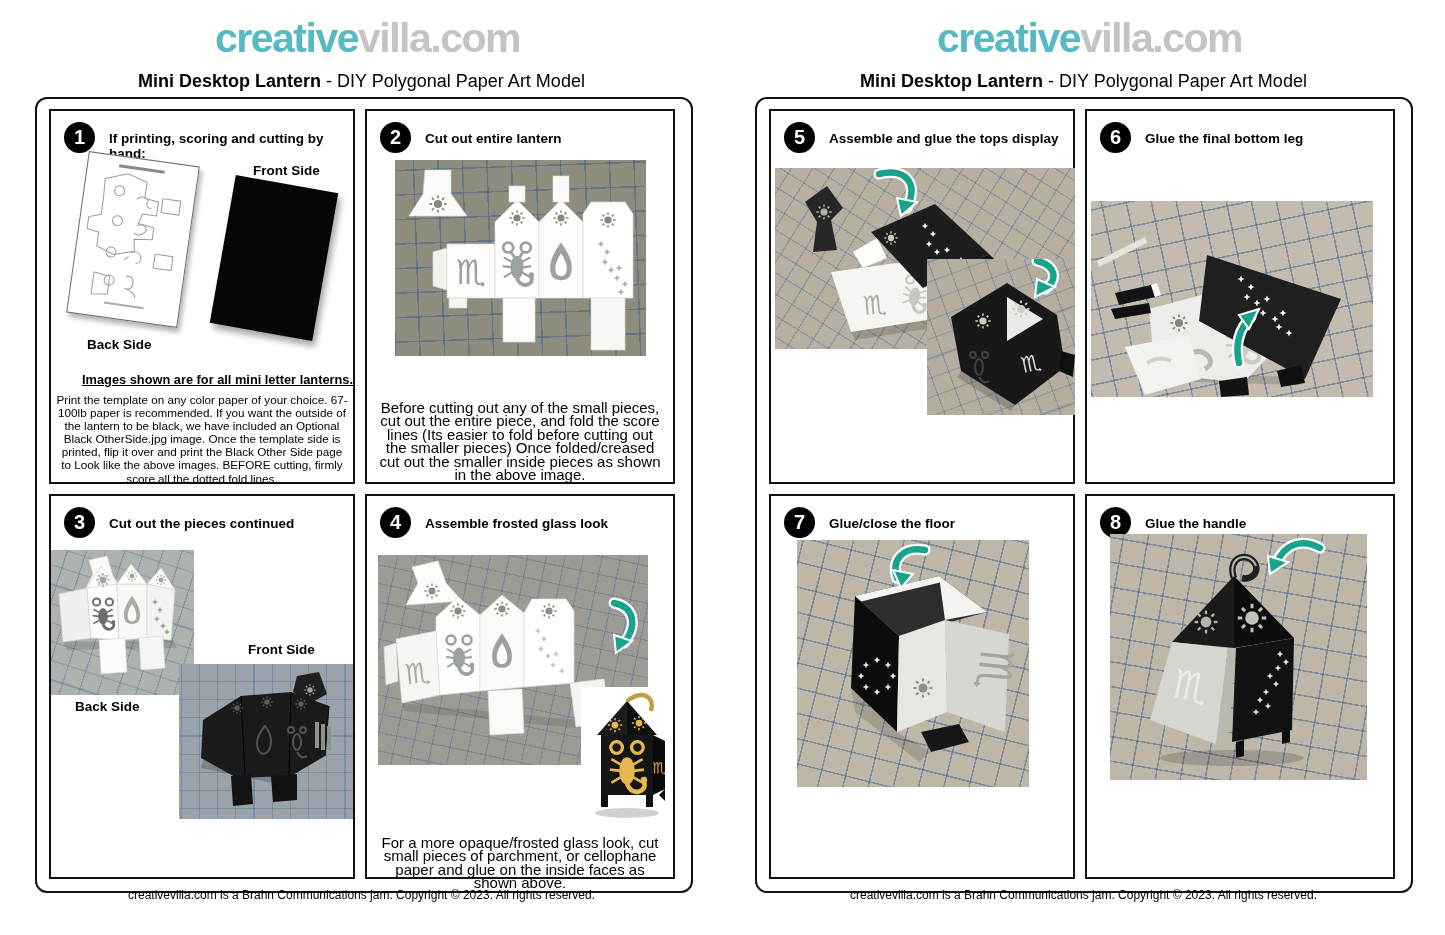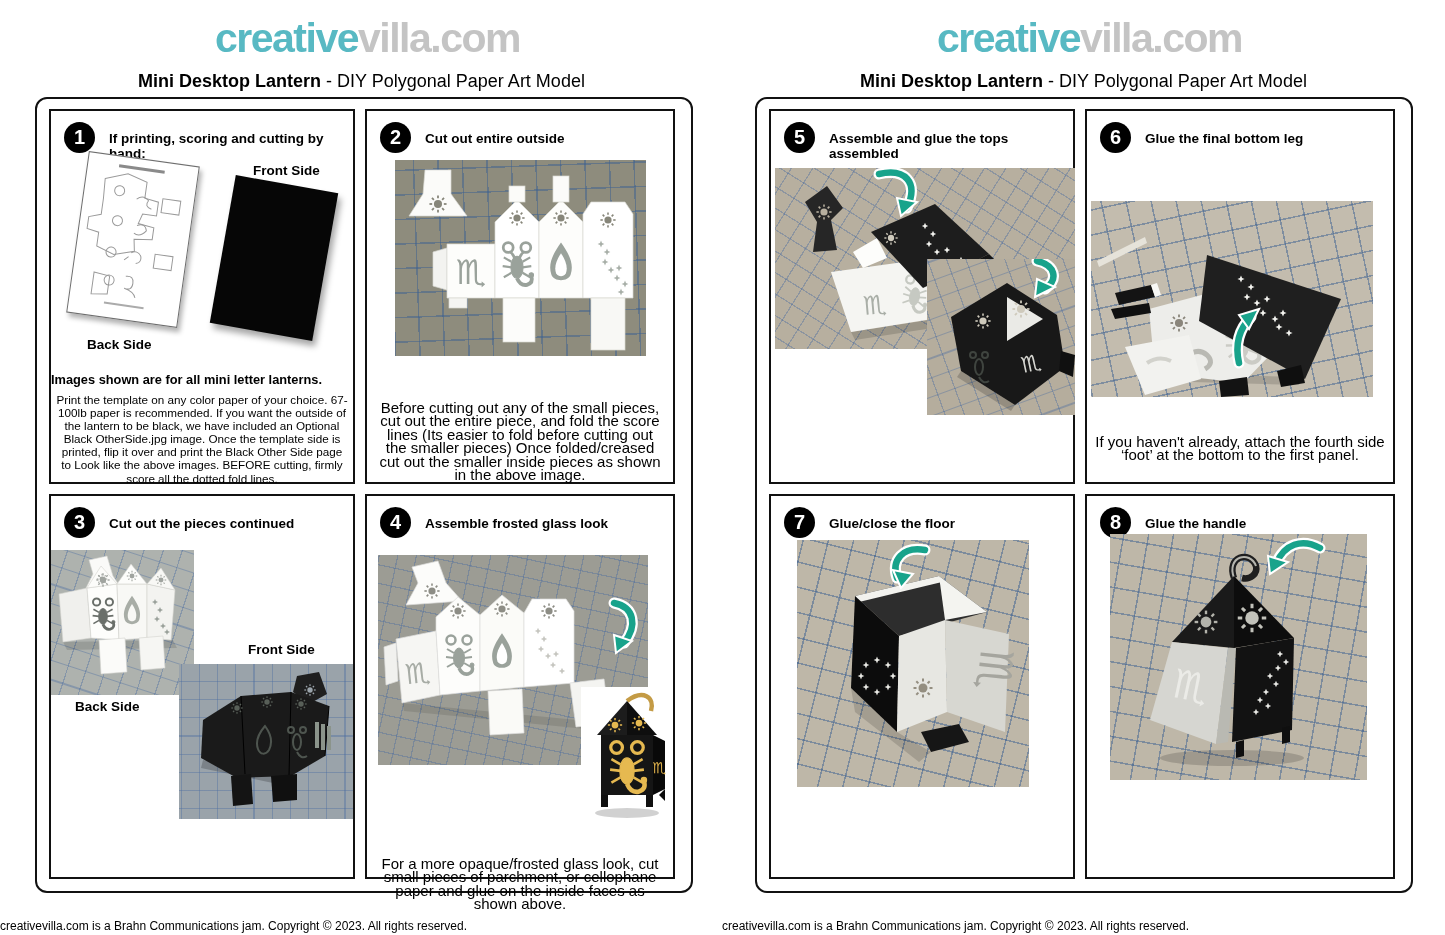--- a/index.html
+++ b/index.html
@@ -19,36 +19,36 @@
   .panel { position:absolute; border:2px solid #111; background:#fff; }
   .pA { left:12px; top:10px;  width:306px; height:375px; }
   .pB { left:328px; top:10px; width:310px; height:375px; }
   .pC { left:12px; top:395px; width:306px; height:385px; }
   .pD { left:328px; top:395px; width:310px; height:385px; }
   .badge { position:absolute; left:13px; top:11px; width:31px; height:31px; border-radius:50%;
            background:#000; color:#fff; font-size:20px; font-weight:800; display:flex;
            align-items:center; justify-content:center; }
   .ptitle { position:absolute; left:58px; top:20px; font-size:13.5px; font-weight:800; }
   .cap  { position:absolute; text-align:center; font-size:15px; line-height:13.4px; }
-  .note { position:absolute; width:100%; text-align:left; font-weight:800; font-size:12.8px; }
+  .note { position:absolute; width:100%; text-align:right; font-weight:800; font-size:12.8px;text-decoration:underline; }
   .lbl  { position:absolute; font-size:13.5px; font-weight:800; }
   .photo { position:absolute; overflow:hidden; }
   .photo > svg { position:absolute; left:0; top:0; }
   .grid { position:absolute; inset:-40%; }
   .g1 { background-image:
         repeating-linear-gradient(0deg,  transparent 0 23px, rgba(58,95,145,.50) 23px 24.5px),
         repeating-linear-gradient(90deg, transparent 0 23px, rgba(58,95,145,.50) 23px 24.5px); }
   .g2 { background-image:
         repeating-linear-gradient(0deg,  transparent 0 17px, rgba(70,105,160,.38) 17px 18.2px),
         repeating-linear-gradient(90deg, transparent 0 17px, rgba(70,105,160,.38) 17px 18.2px); }
   .sheet-w { position:absolute; background:#fff; border:1px solid #6e6e6e;
              box-shadow:3px 4px 5px rgba(0,0,0,.30); }
   .sheet-b { position:absolute; background:#060606; box-shadow:4px 5px 6px rgba(0,0,0,.35); }
   .lant { position:absolute; background:#fff; }
-  .footer { position:absolute; top:919px; width:100%; text-align:left; font-size:12px; }
+  .footer { position:absolute; top:888px; width:100%; text-align:center; font-size:12px; }
   svg text.zod { font-family:"DejaVu Sans",sans-serif; }
 </style>
 </head>
 <body>
 
 <div class="page page-l">
   <div class="logo"><span class="logo-teal">creative</span><span class="logo-gray">villa.com</span></div>
   <div class="subtitle"><b>Mini Desktop Lantern</b><span> - DIY Polygonal Paper Art Model</span></div>
 
   <div class="frame">
@@ -78,21 +78,21 @@
         </svg>
       </div>
       <div class="sheet-b" style="left:171px; top:72px; width:104px; height:150px; transform:rotate(10deg);"></div>
       <div class="lbl" style="left:36px; top:226px;">Back Side</div>
       <div class="note" style="top:261px;">Images shown are for all mini letter lanterns.</div>
       <div class="cap" style="left:5px; right:5px; top:282px; font-size:11.7px; line-height:13.1px;">Print the template on any color paper of your choice. 67-100lb paper is recommended. If you want the outside of the lantern to be black, we have included an Optional Black OtherSide.jpg image. Once the template side is printed, flip it over and print the Black Other Side page to Look like the above images. BEFORE cutting, firmly score all the dotted fold lines.</div>
     </div>
 
     <div class="panel pB">
       <div class="badge">2</div>
-      <div class="ptitle">Cut out entire outside</div>
+      <div class="ptitle">Cut out entire lantern</div>
       <div class="photo" style="left:28px; top:49px; width:251px; height:196px; background:#8e8c7d;">
         <div class="grid g1" style="transform:rotate(-2deg);"></div>
         <svg viewBox="0 0 251 196" width="251" height="196">
           <defs>
             <g id="suna">
                 <circle r="4.5" fill="currentColor"></circle>
                 <g stroke="currentColor" stroke-width="2">
                   <line y1="-6.5" y2="-9.5"></line>
                   <line y1="6.5" y2="9.5"></line>
                   <line x1="-6.5" x2="-9.5"></line>
@@ -395,36 +395,36 @@
           <use href="#sune" transform="translate(58,36) scale(.75)" style="color:#E6B950"></use>
           <polygon points="20,48 72,48 72,108 20,108" fill="#151515"></polygon>
           <polygon points="72,48 84,54 84,102 72,108" fill="#090909"></polygon>
           <use href="#scpe" transform="translate(46,80) scale(1.3)" style="color:#E6B950"></use>
           <text class="zod" x="78" y="86" font-size="15" fill="#D9AD4A" text-anchor="middle">♏</text>
           <rect x="20" y="108" width="7" height="12" fill="#101010"></rect>
           <rect x="65" y="108" width="7" height="12" fill="#101010"></rect>
           <polygon points="84,102 84,114 78,108" fill="#0a0a0a"></polygon>
         </svg>
       </div>
-      <div class="cap" style="left:10px; right:10px; top:340px;margin-top:21px;">For a more opaque/frosted glass look, cut small pieces of parchment, or cellophane paper and glue on the inside faces as shown above.</div>
+      <div class="cap" style="left:10px; right:10px; top:340px;">For a more opaque/frosted glass look, cut small pieces of parchment, or cellophane paper and glue on the inside faces as shown above.</div>
     </div>
 
   </div>
   <div class="footer">creativevilla.com is a Brahn Communications jam. Copyright © 2023. All rights reserved.</div>
 </div>
 
 <div class="page page-r">
   <div class="logo"><span class="logo-teal">creative</span><span class="logo-gray">villa.com</span></div>
   <div class="subtitle"><b>Mini Desktop Lantern</b><span> - DIY Polygonal Paper Art Model</span></div>
 
   <div class="frame">
 
     <div class="panel pA">
       <div class="badge">5</div>
-      <div class="ptitle">Assemble and glue the tops assembled</div>
+      <div class="ptitle">Assemble and glue the tops display</div>
       <div class="photo" style="left:4px; top:57px; width:300px; height:181px; background:#b7af9f;">
         <div class="grid g2" style="transform:rotate(32deg);"></div>
         <svg viewBox="0 0 300 181" width="300" height="181">
           <defs>
             <g id="sunf">
                 <circle r="4.5" fill="currentColor"></circle>
                 <g stroke="currentColor" stroke-width="2">
                   <line y1="-6.5" y2="-9.5"></line>
                   <line y1="6.5" y2="9.5"></line>
                   <line x1="-6.5" x2="-9.5"></line>
@@ -582,21 +582,20 @@
           <path d="M56,162 q12,-8 24,-2" fill="none" stroke="#d2d2cc" stroke-width="4"></path>
           <polygon points="128,180 156,176 158,194 130,196" fill="#131313"></polygon>
           <polygon points="186,170 210,164 214,182 190,186" fill="#0f0f0f"></polygon>
           <g>
             <path d="M148,162 C144,144 148,128 160,116" fill="none" stroke="#fff" stroke-width="11" stroke-linecap="round"></path>
             <path d="M148,162 C144,144 148,128 160,116" fill="none" stroke="#18A38B" stroke-width="6.5" stroke-linecap="round"></path>
             <polygon points="168,108 148,114 158,128" fill="#18A38B" stroke="#fff" stroke-width="2"></polygon>
           </g>
         </svg>
       </div>
-      <div class="cap" style="left:8px; right:8px; top:324px;">If you haven't already, attach the fourth side ‘foot’ at the bottom to the first panel.</div>
     </div>
 
     <div class="panel pC">
       <div class="badge">7</div>
       <div class="ptitle">Glue/close the floor</div>
       <div class="photo" style="left:26px; top:44px; width:232px; height:247px; background:#beb7a8;">
         <div class="grid g1" style="transform:rotate(14deg);"></div>
         <svg viewBox="0 0 232 247" width="232" height="247">
           <defs>
             <g id="suni">

